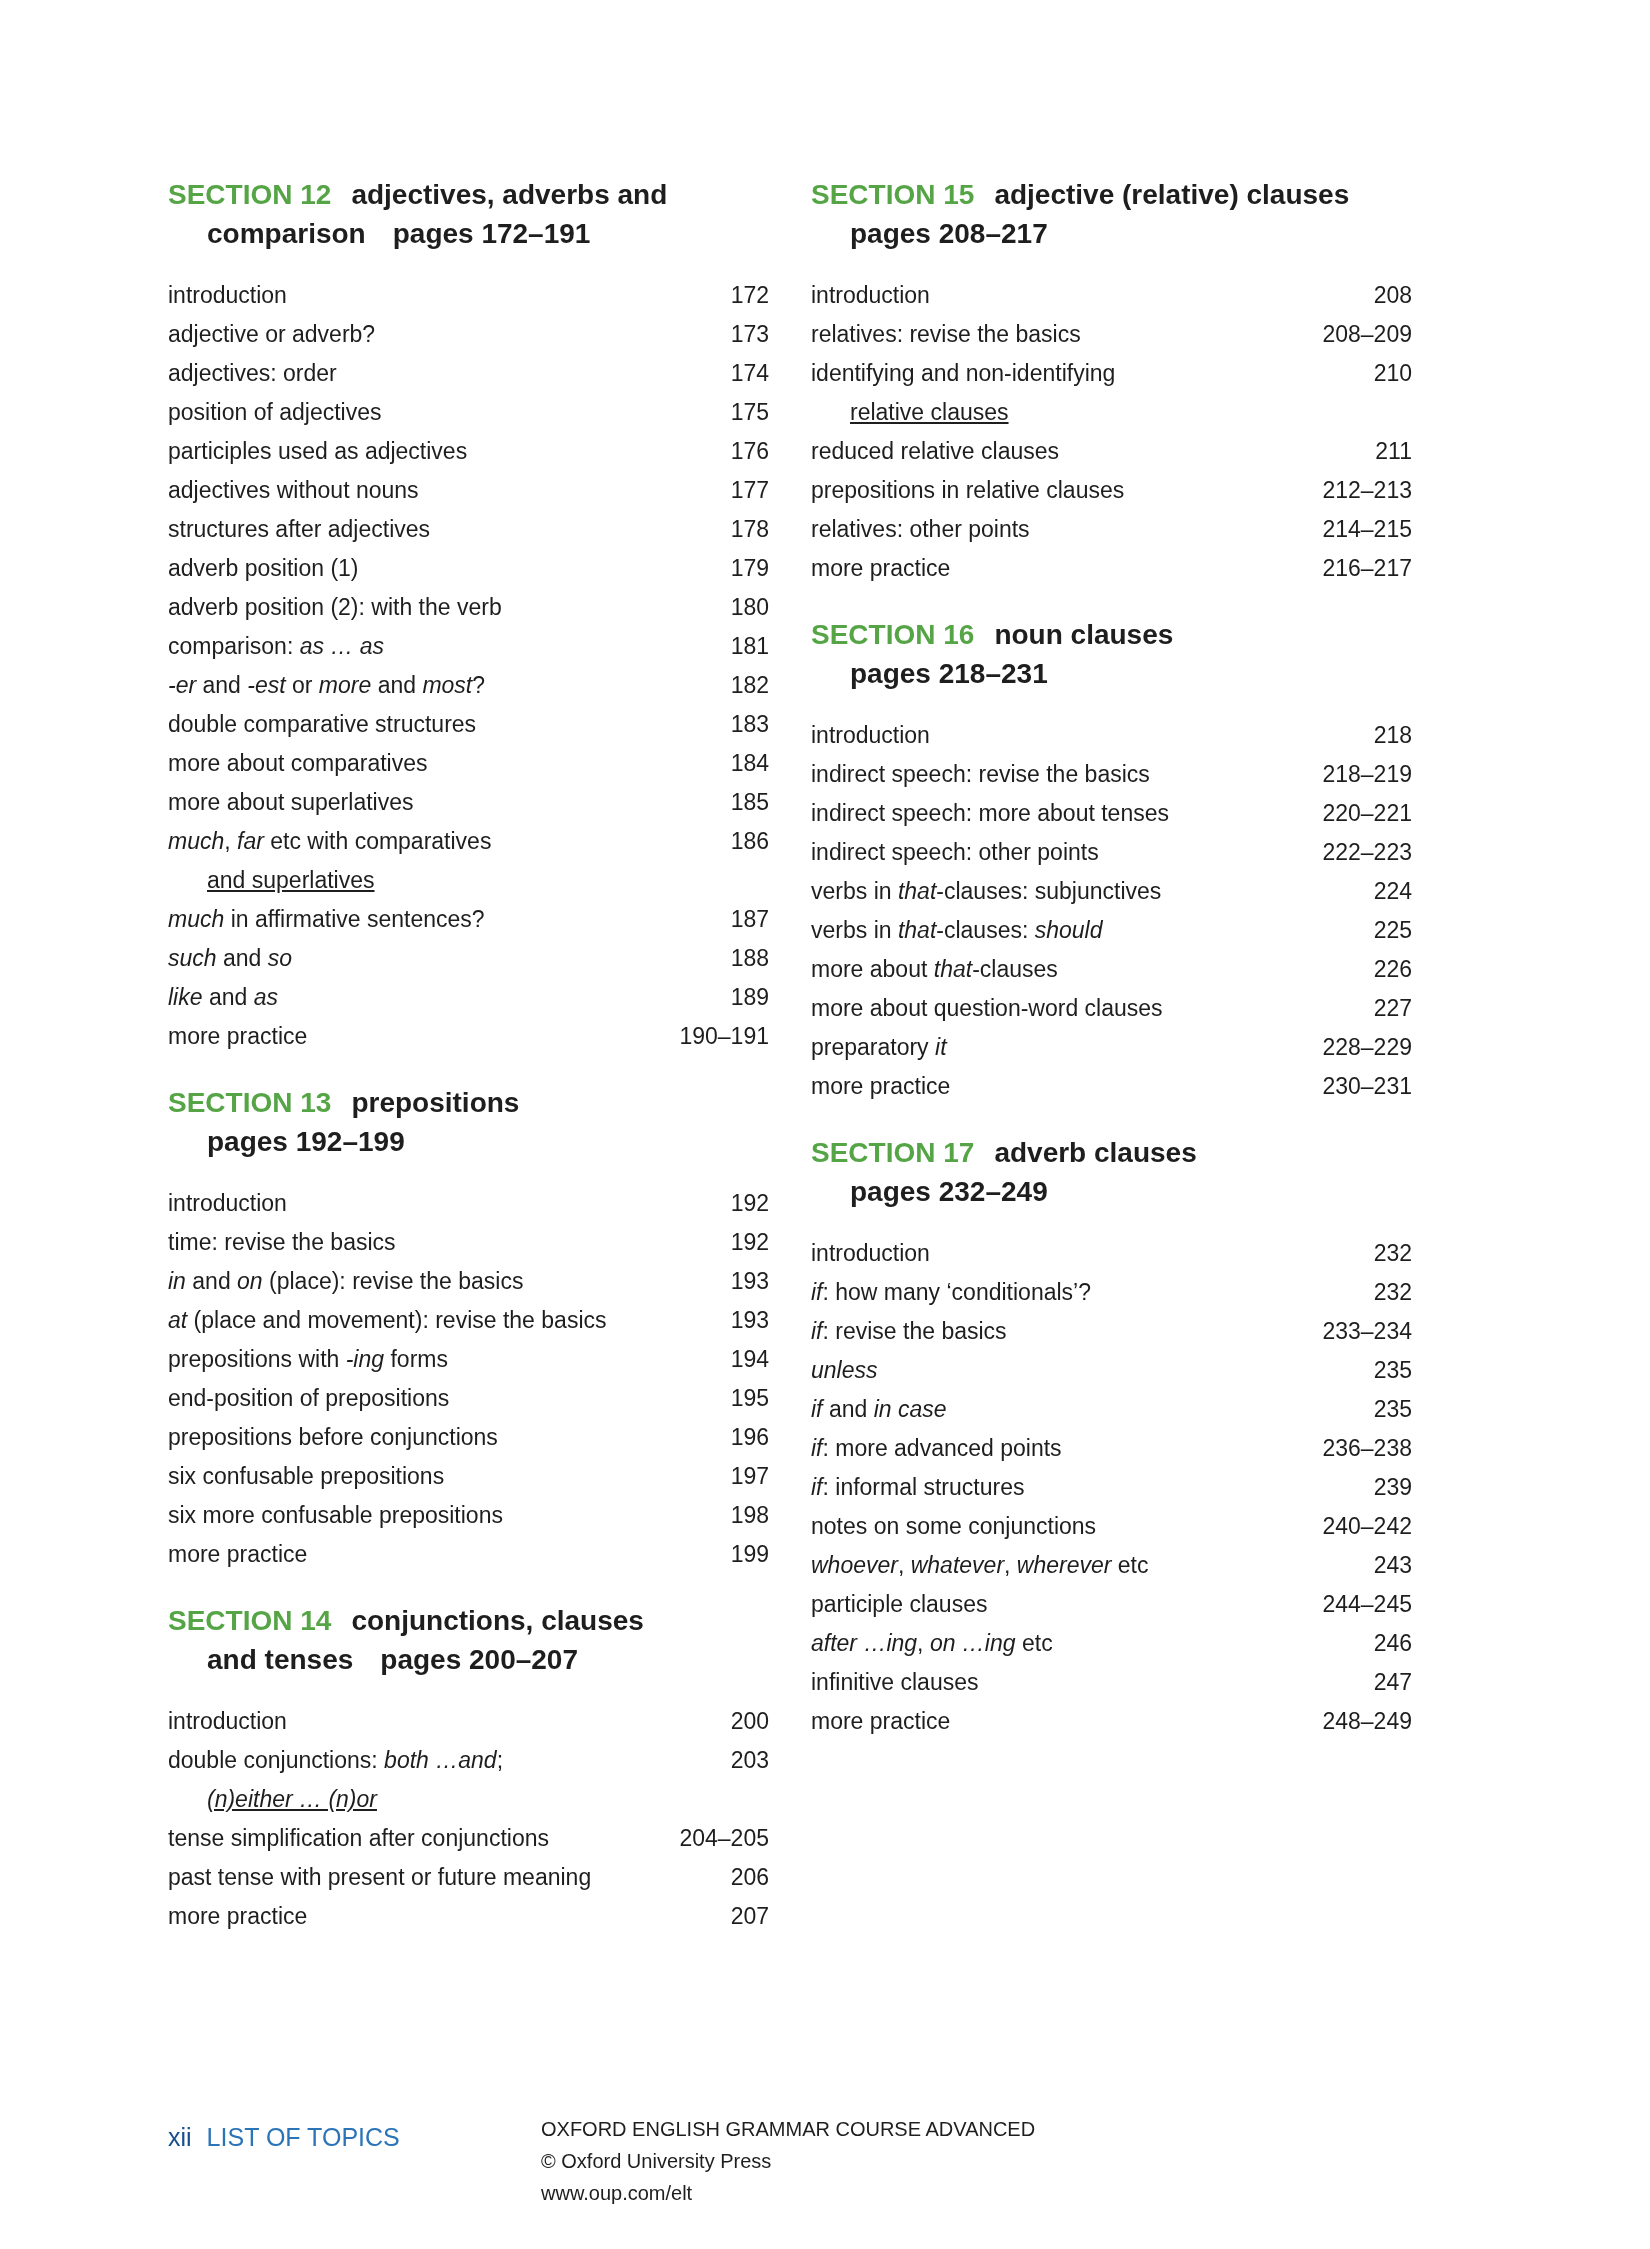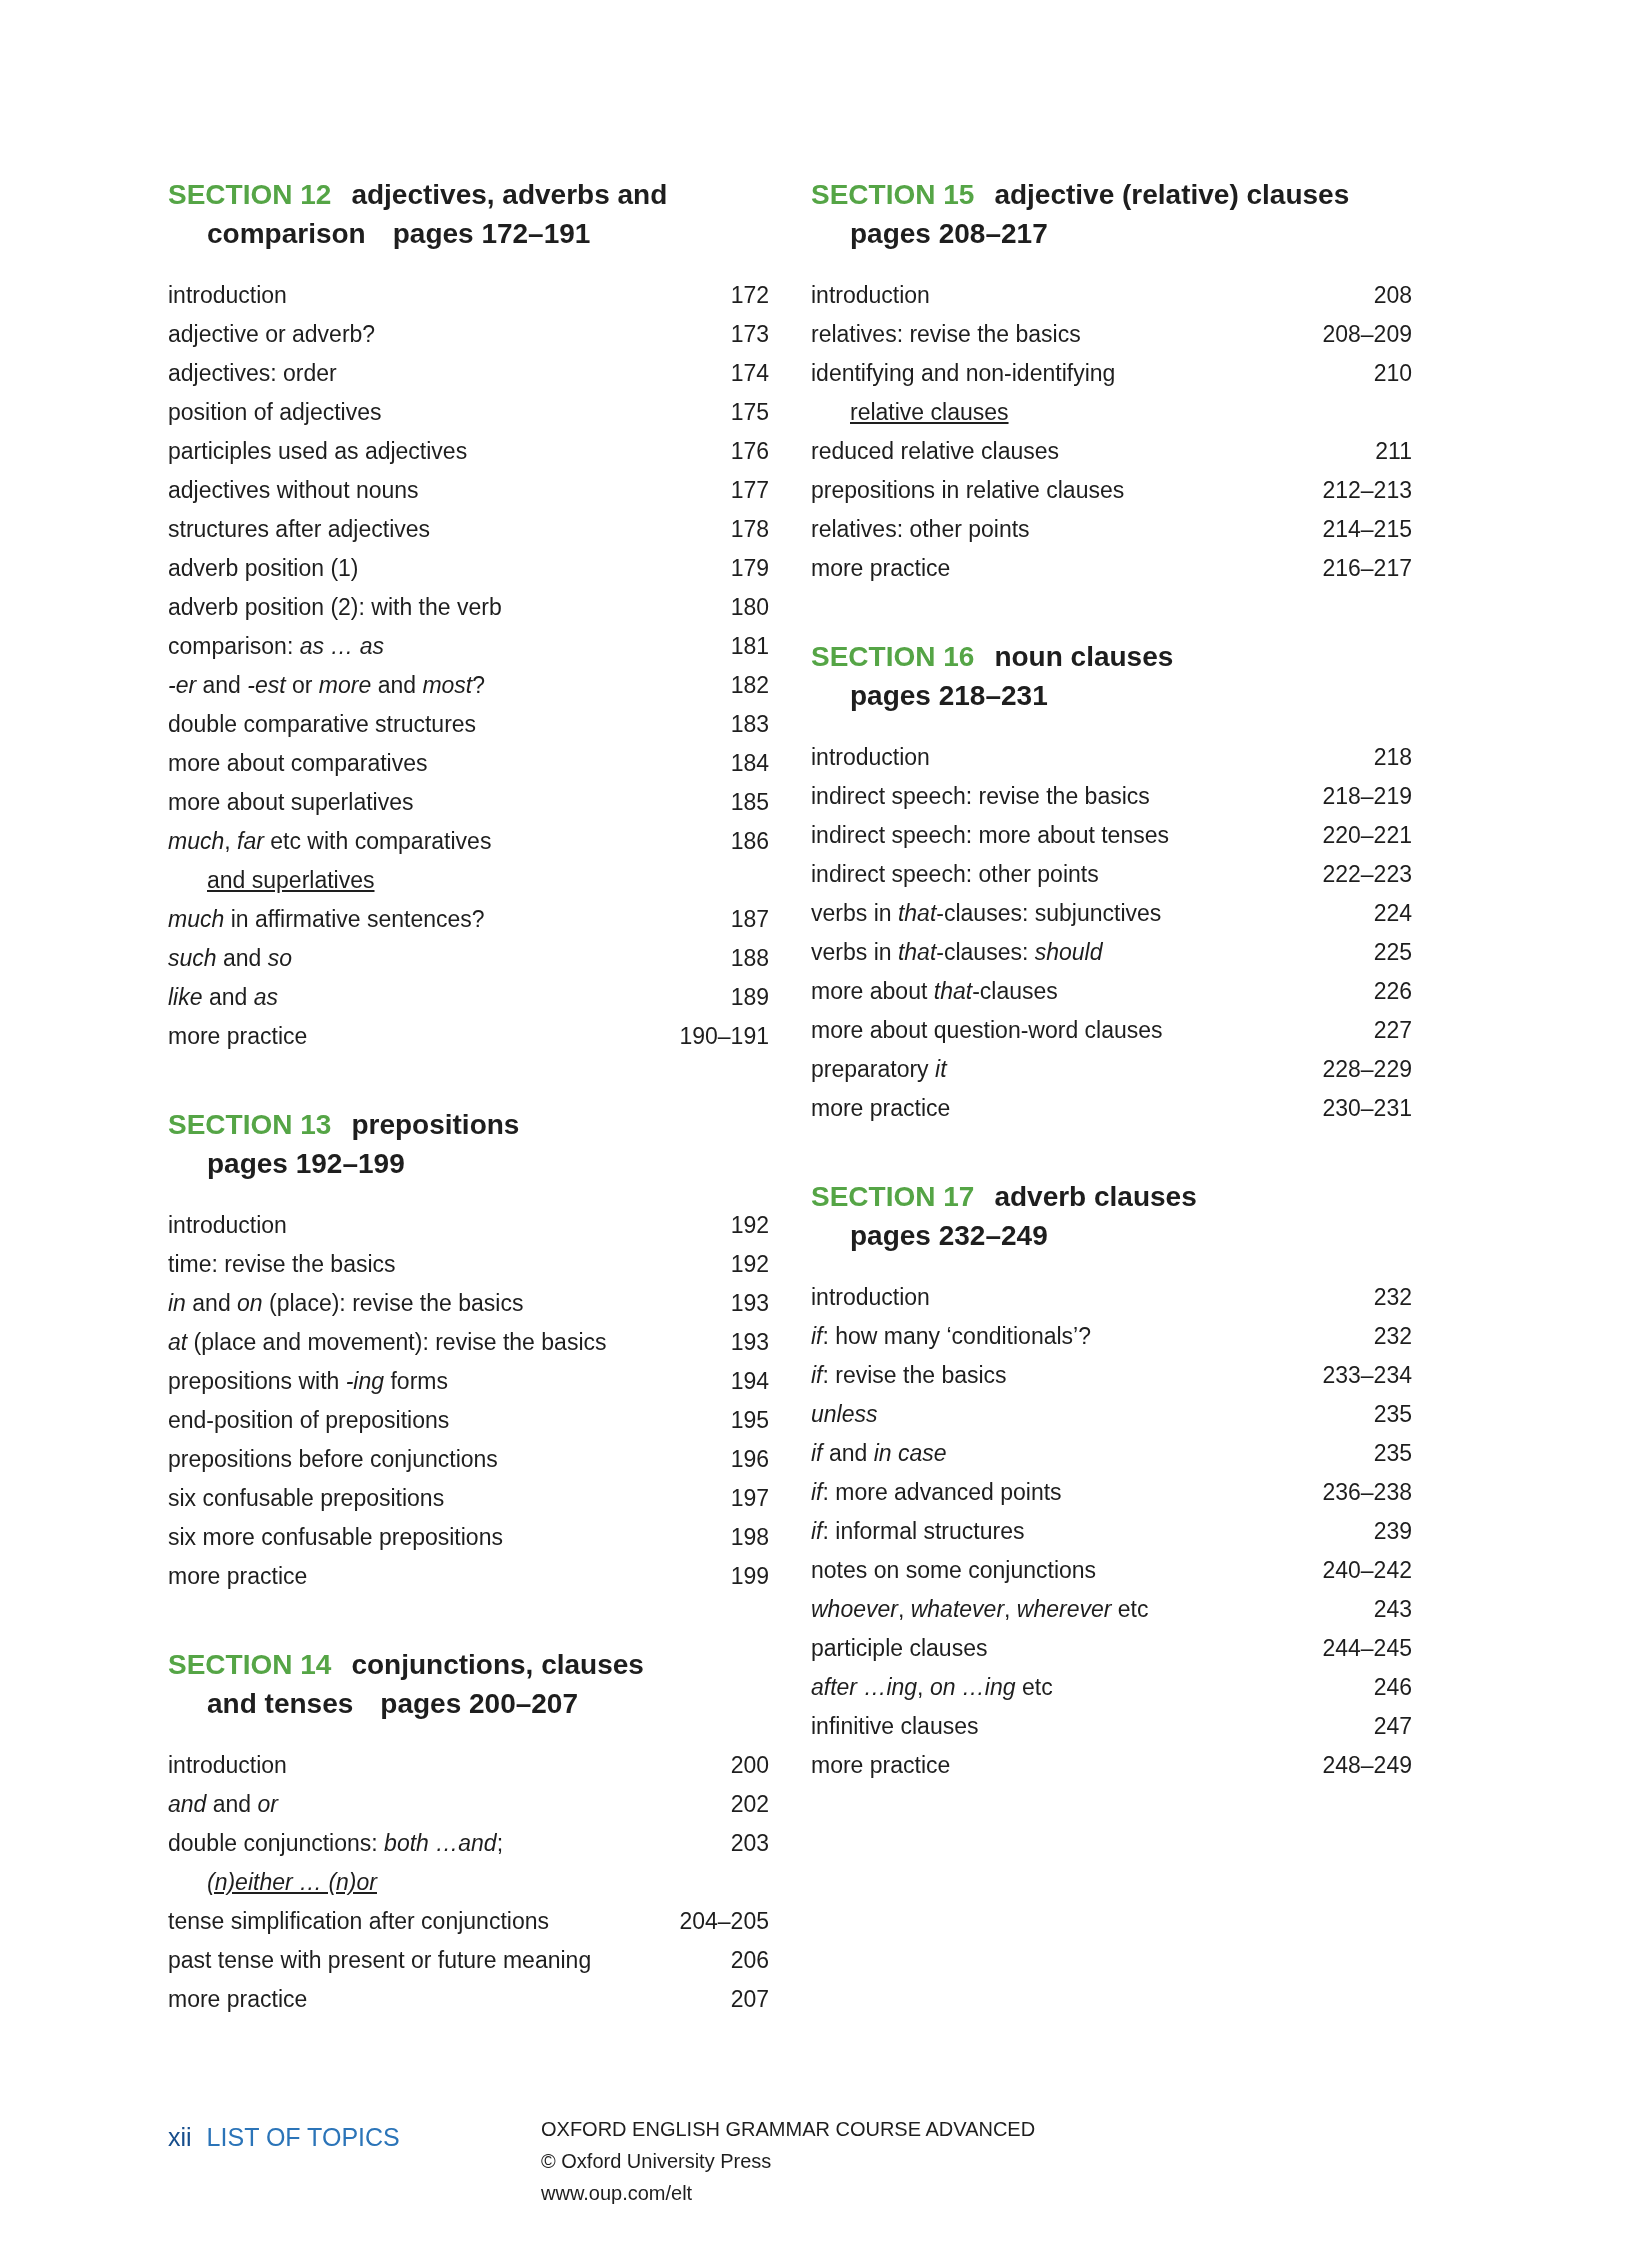--- a/index.html
+++ b/index.html
@@ -22,21 +22,21 @@
     top: 175px;
     width: 1245px;
     display: flex;
     gap: 42px;
   }
   .col {
     width: 601px;
     flex: 0 0 601px;
   }
   .toc-section { }
-  .toc-section + .toc-section { margin-top: 49px; }
+  .toc-section + .toc-section { margin-top: 27px; }
   .sec-heading {
     font-weight: bold;
     font-size: 28px;
     line-height: 39px;
     margin-bottom: 23px;
     color: #1e1e1e;
   }
   .sec-label {
     color: var(--section-green, #55a546);
     margin-right: 20px;
@@ -282,26 +282,20 @@
             <div class="sec-line2"><span class="sec-title">and tenses</span><span class="sec-pages gap">pages 200–207</span></div>
           </div>
           <div class="entry">
             <div class="entry-line">
               <span class="entry-text"><span>introduction</span></span>
               <span class="entry-page">200</span>
             </div>
           </div>
           <div class="entry">
             <div class="entry-line">
-              <span class="entry-text"><span class="it">and</span><span> and </span><span class="it">or</span></span>
-              <span class="entry-page">202</span>
-            </div>
-          </div>
-          <div class="entry">
-            <div class="entry-line">
               <span class="entry-text"><span>double conjunctions: </span><span class="it">both …and</span><span>;</span></span>
               <span class="entry-page">203</span>
             </div>
             <div class="entry-cont"><span class="it">(n)either … (n)or</span></div>
           </div>
           <div class="entry">
             <div class="entry-line">
               <span class="entry-text"><span>tense simplification after conjunctions</span></span>
               <span class="entry-page">204–205</span>
             </div>

